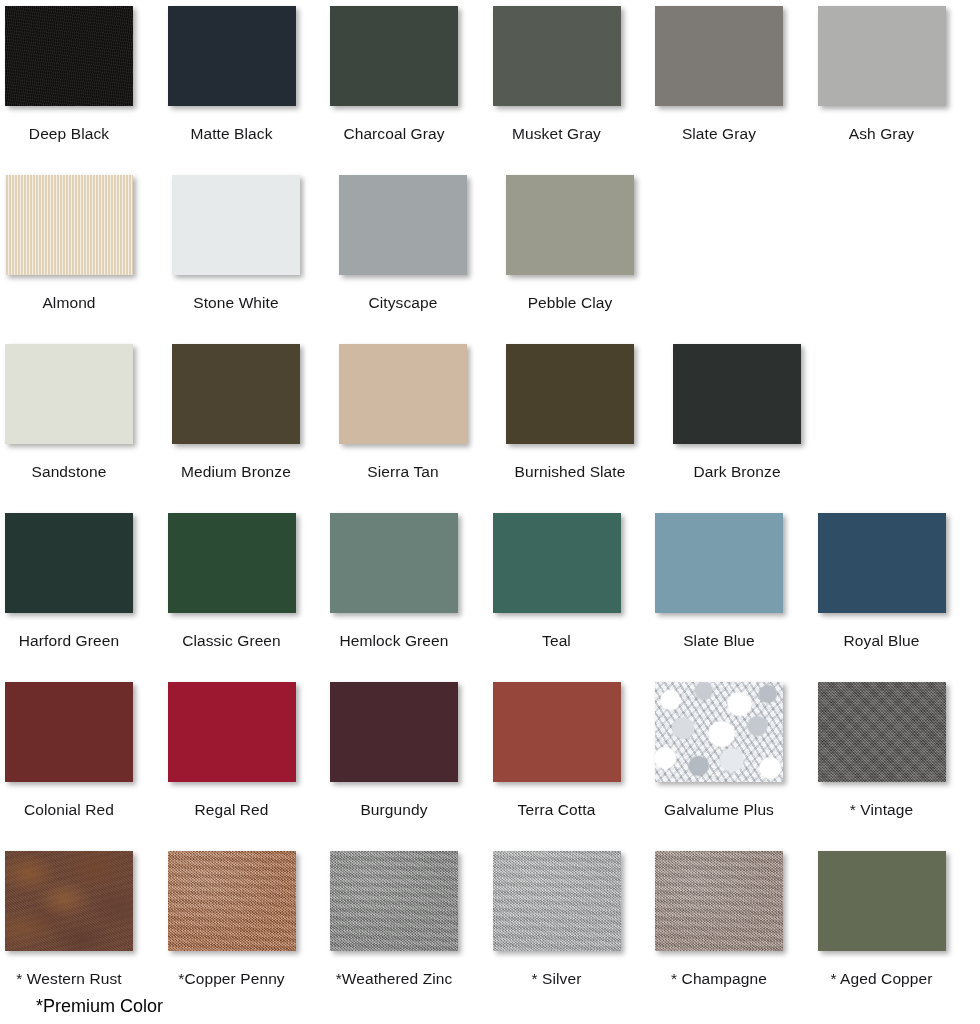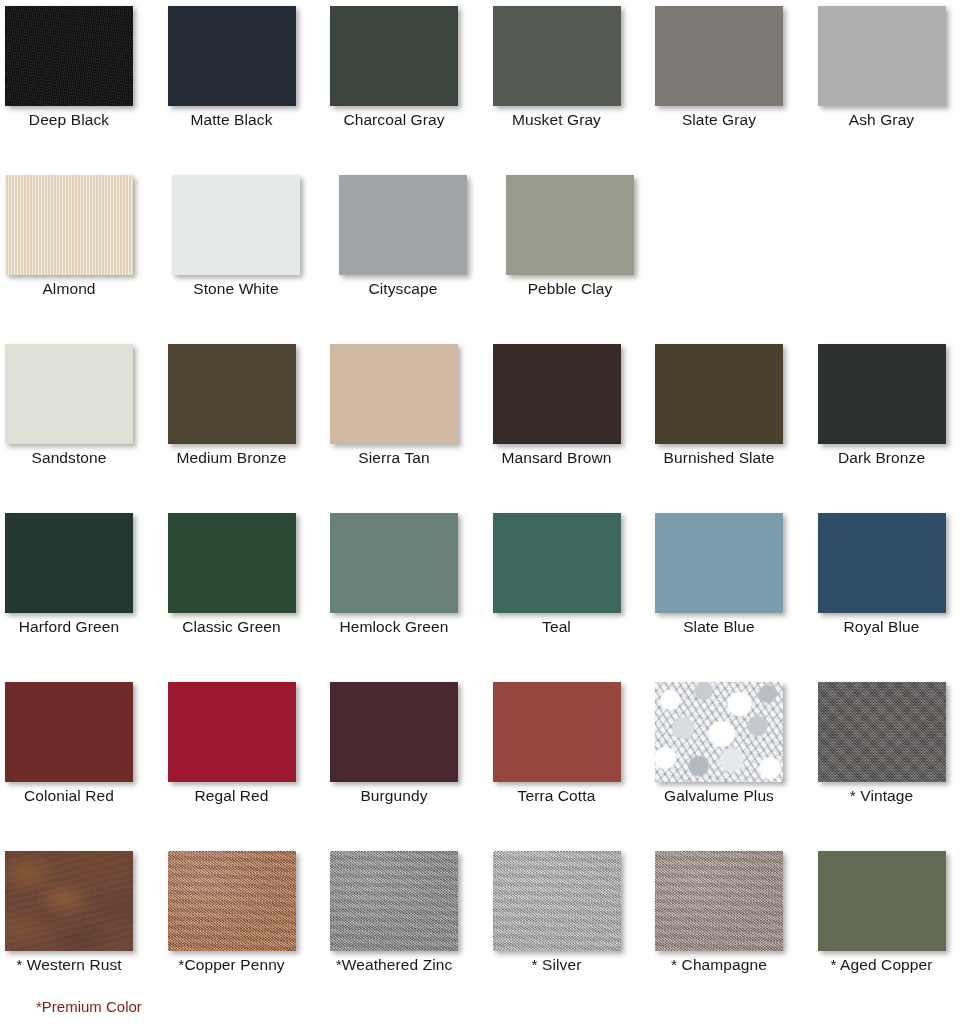--- a/index.html
+++ b/index.html
@@ -51,21 +51,21 @@
     background-repeat: repeat;
     position: relative;
     overflow: hidden;
   }
 
   .swatch-label {
     width: 128px;
     text-align: center;
     font-size: 15.5px;
     line-height: 19px;
-    margin-top: 4px;
+    margin-top: 18px;
     color: #17171a;
     white-space: nowrap;
     letter-spacing: 0.1px;
   }
 
   
   .tex-fabric::after {
     content: "";
     position: absolute;
     inset: 0;
@@ -137,23 +137,23 @@
       radial-gradient(ellipse 50px 30px at 12% 78%, rgba(138,88,46,0.52), rgba(138,88,46,0) 72%),
       radial-gradient(ellipse 44px 26px at 60% 88%, rgba(88,54,44,0.55), rgba(88,54,44,0) 72%),
       radial-gradient(ellipse 36px 24px at 34% 66%, rgba(104,62,46,0.45), rgba(104,62,46,0) 72%),
       repeating-linear-gradient(40deg, rgba(255,255,255,0.055) 0 1px, rgba(0,0,0,0.055) 1px 2px);
   }
 
   .footnote {
     position: absolute;
     left: 36px;
     top: 997px;
-    font-size: 15px;
+    font-size: 18px;
     line-height: 19px;
-    color: #7f1d1d;
+    color: #000000;
     white-space: nowrap;
   }
 </style>
 </head>
 <body>
 
 <div id="palette-page">
   <div class="swatch-grid">
       <div class="swatch-row">
         <div class="swatch-cell">
@@ -206,24 +206,20 @@
         </div>
         <div class="swatch-cell">
           <div class="swatch-chip " style="background: rgb(76, 67, 49);"></div>
           <div class="swatch-label">Medium Bronze</div>
         </div>
         <div class="swatch-cell">
           <div class="swatch-chip " style="background: rgb(207, 185, 163);"></div>
           <div class="swatch-label">Sierra Tan</div>
         </div>
         <div class="swatch-cell">
-          <div class="swatch-chip " style="background: rgb(56, 42, 39);"></div>
-          <div class="swatch-label">Mansard Brown</div>
-        </div>
-        <div class="swatch-cell">
           <div class="swatch-chip " style="background: rgb(74, 65, 45);"></div>
           <div class="swatch-label">Burnished Slate</div>
         </div>
         <div class="swatch-cell">
           <div class="swatch-chip " style="background: rgb(44, 49, 48);"></div>
           <div class="swatch-label">Dark Bronze</div>
         </div>
       </div>
       <div class="swatch-row">
         <div class="swatch-cell">

